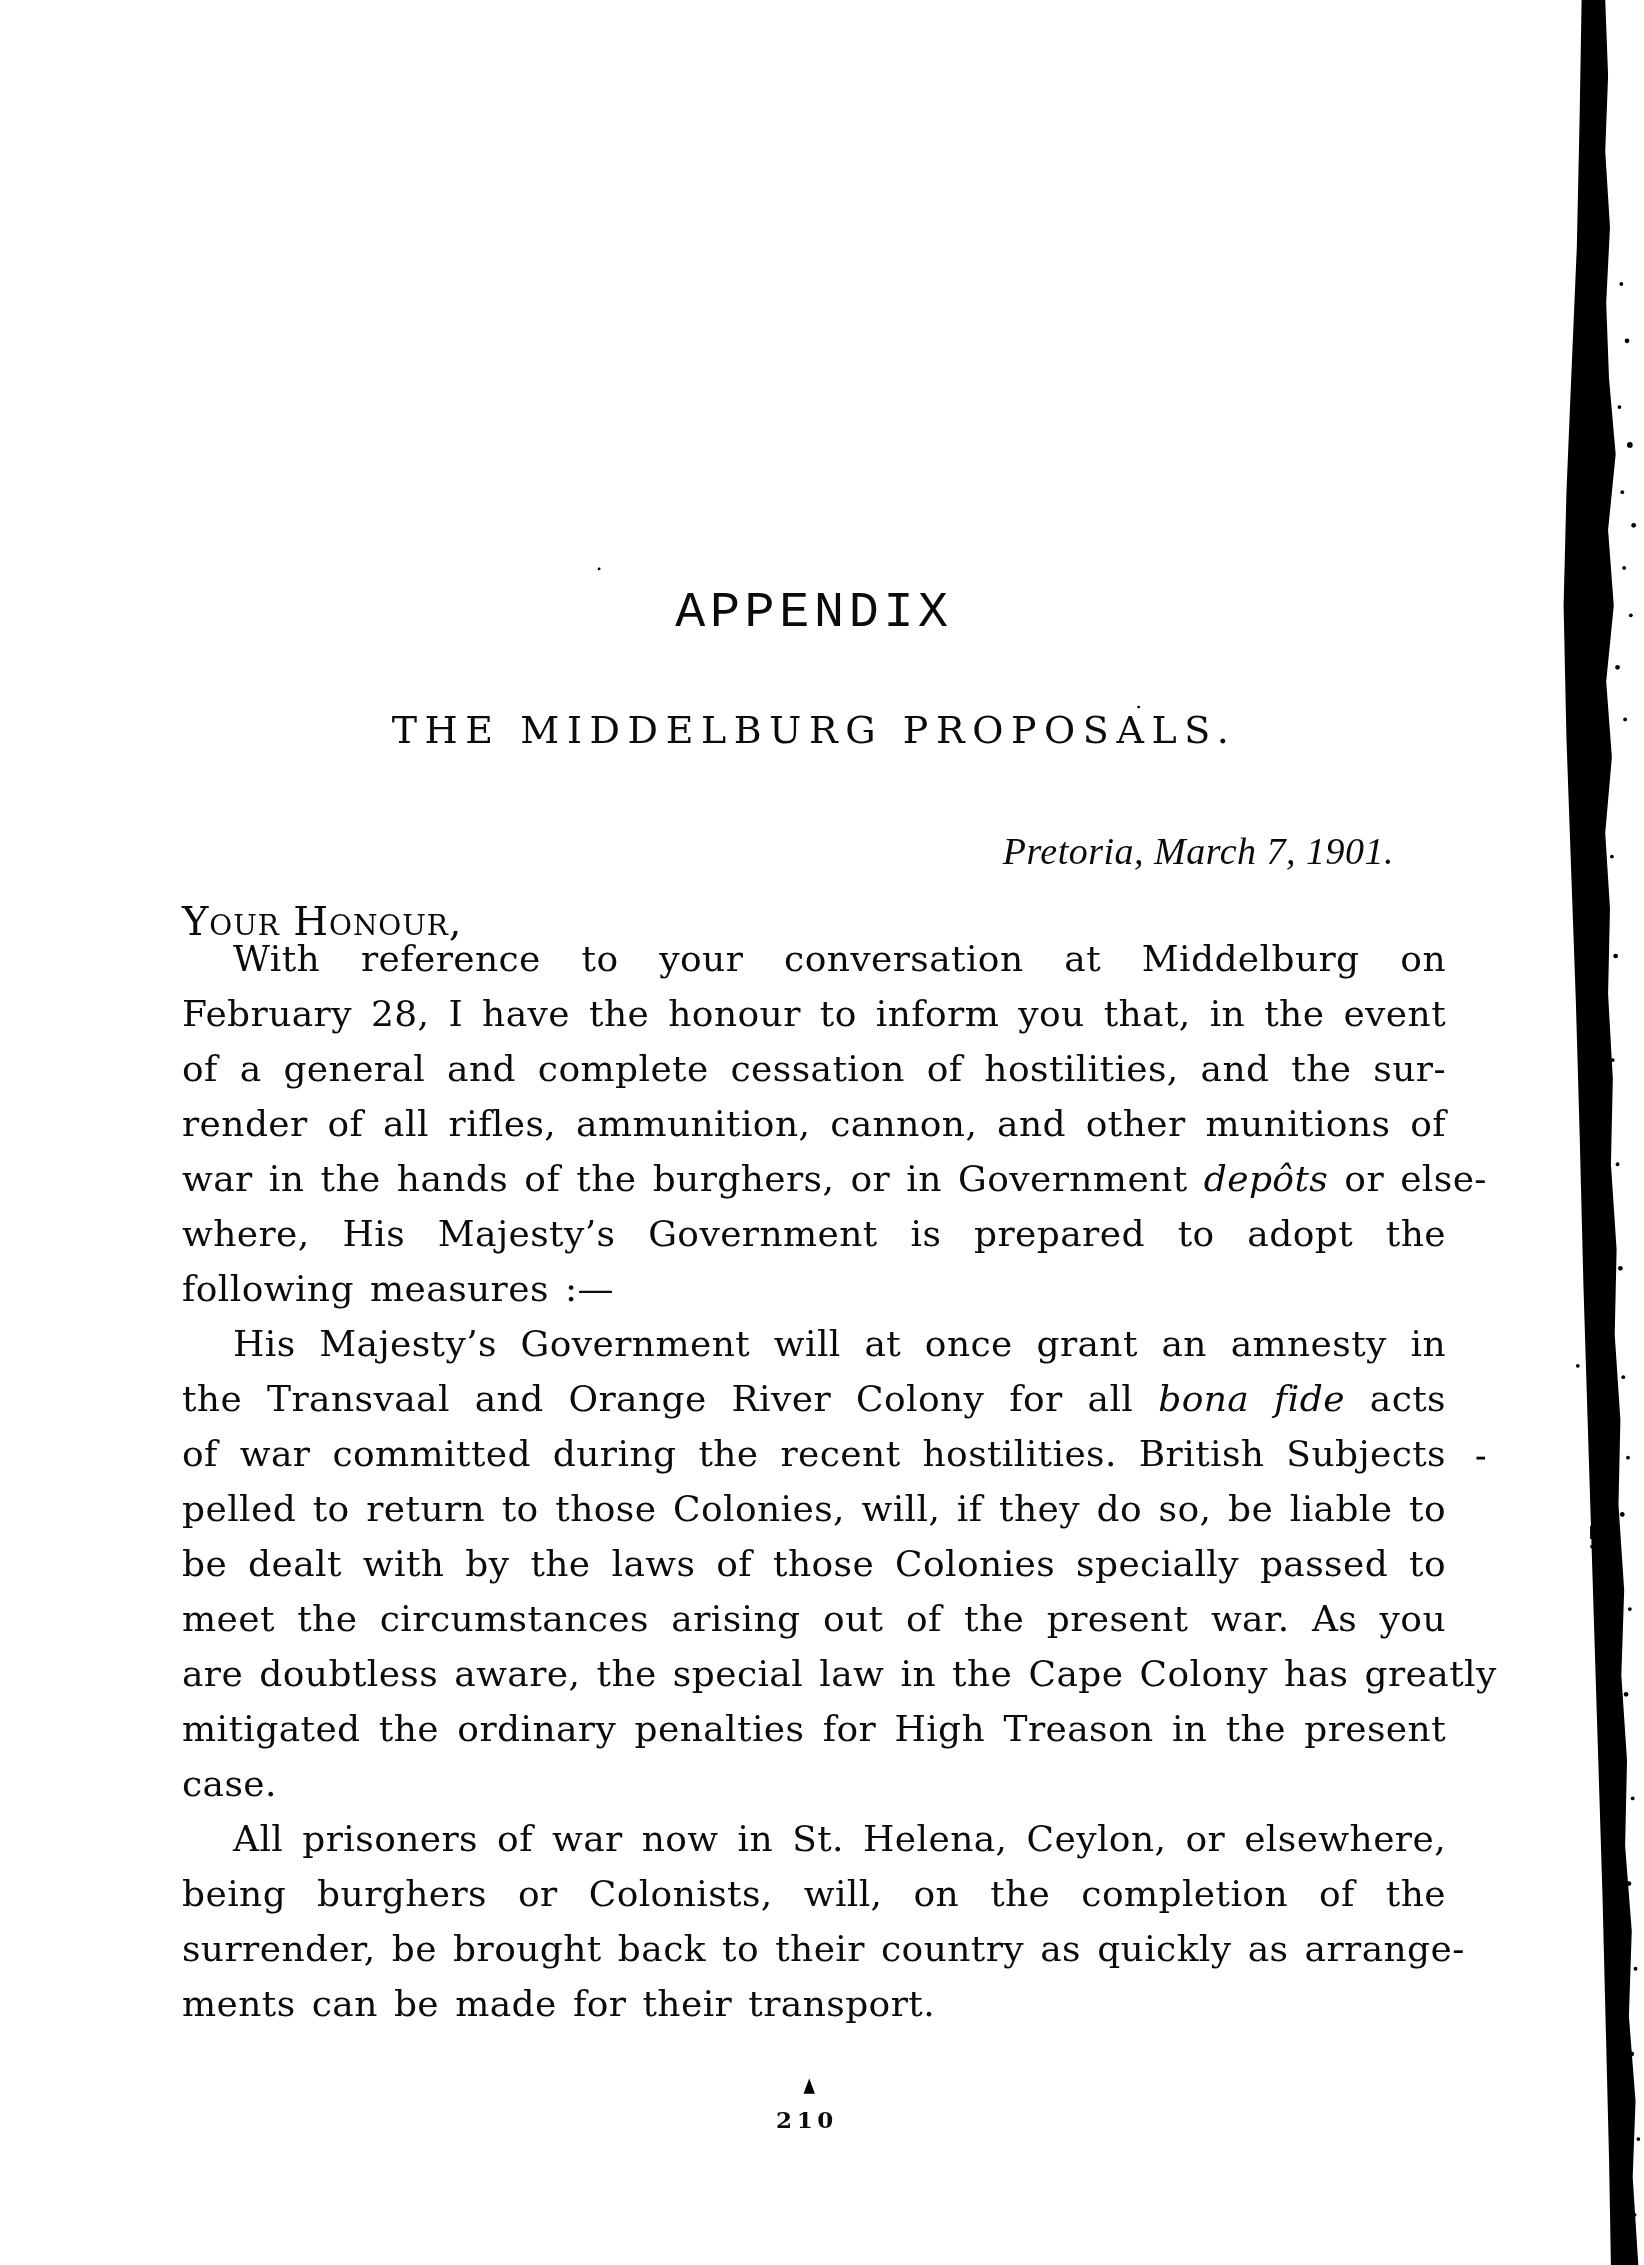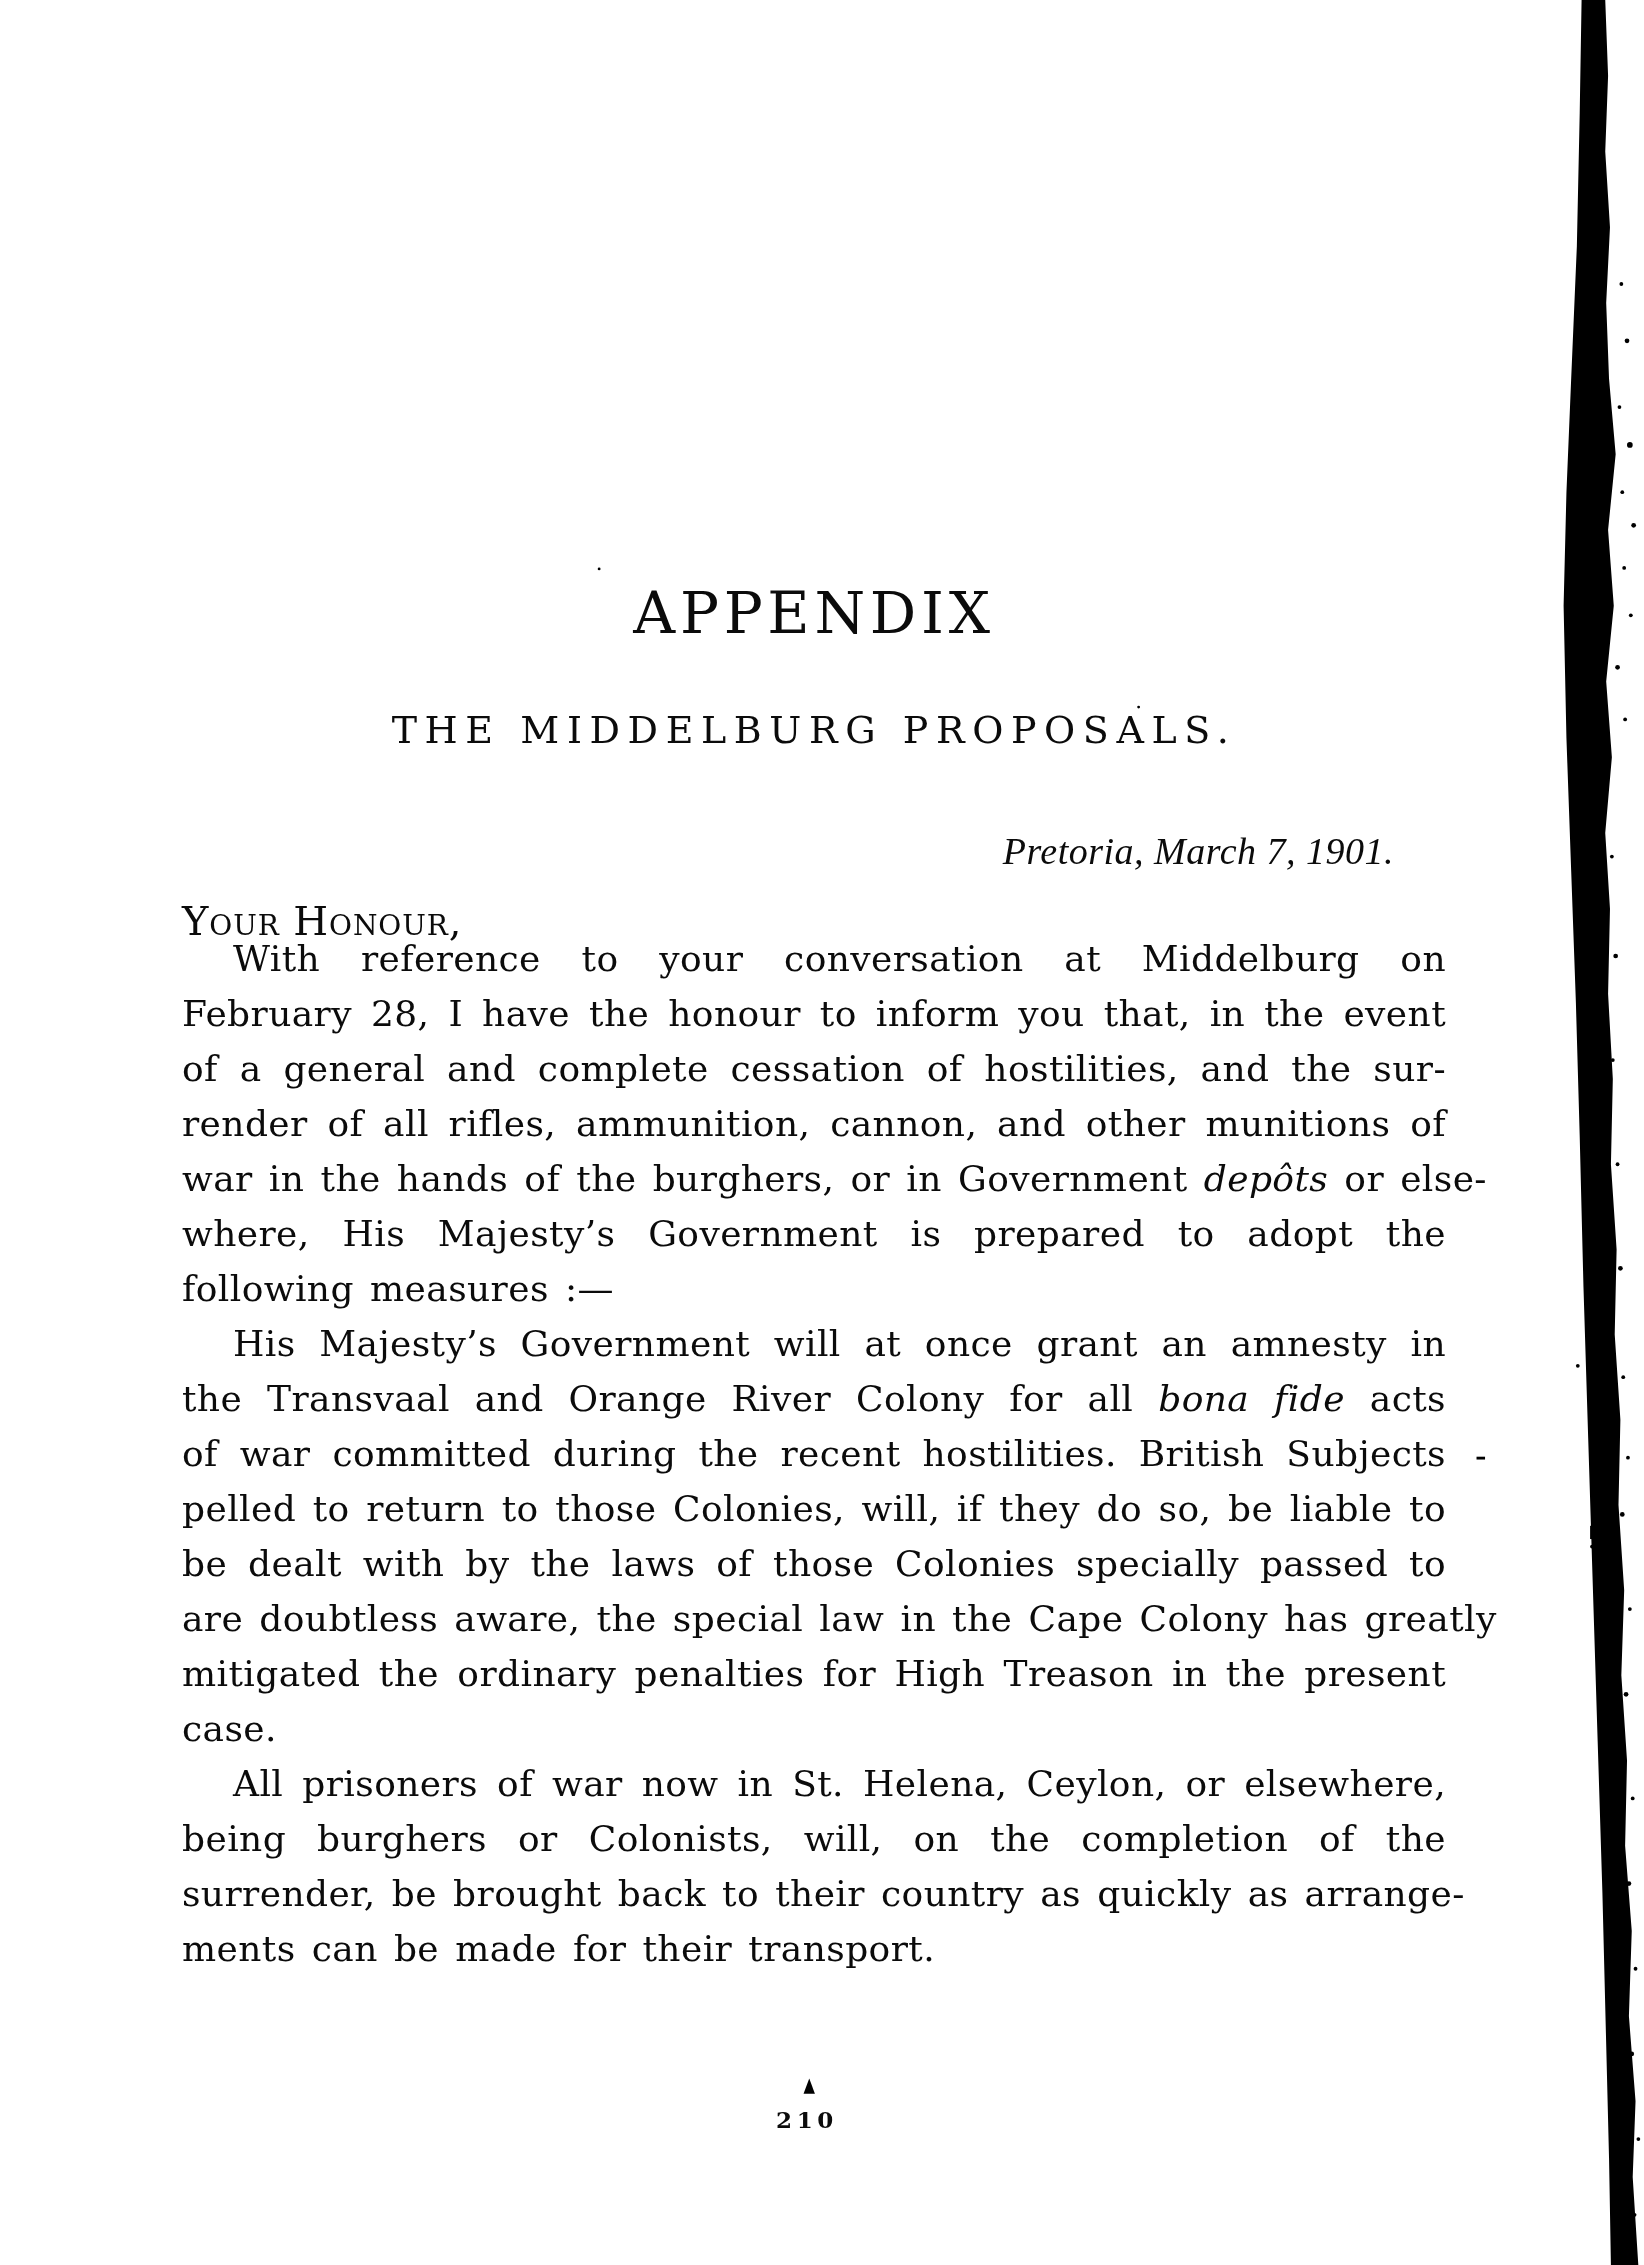--- a/index.html
+++ b/index.html
@@ -14,25 +14,26 @@
   }
   .scan-edge{
     position:absolute;
     left:0;top:0;width:1645px;height:2266px;
     pointer-events:none;
   }
   .title{
     position:absolute;
     left:182px;top:579px;width:1264px;
     margin:0;
-    font-size:58px;
+    font-size:50px;
     font-weight:400;
     letter-spacing:4.7px;
     text-align:center;
     line-height:68px;
+    font-family:Liberation Mono, monospace;
   }
   .subtitle{
     position:absolute;
     left:182px;top:708px;width:1264px;
     margin:0;
     font-size:38px;
     font-weight:400;
     letter-spacing:7.6px;
     text-align:center;
     line-height:45px;
@@ -159,20 +160,21 @@
         <div class="line">war in the hands of the burghers, or in Government <i>depôts</i> or else-</div>
         <div class="line">where, His Majesty’s Government is prepared to adopt the</div>
         <div class="line final">following measures :—</div>
       </div>
       <div class="paragraph">
         <div class="line indent">His Majesty’s Government will at once grant an amnesty in</div>
         <div class="line">the Transvaal and Orange River Colony for all <i>bona fide</i> acts</div>
         <div class="line">of war committed during the recent hostilities. British Subjects</div>
         <div class="line">pelled to return to those Colonies, will, if they do so, be liable to</div>
         <div class="line">be dealt with by the laws of those Colonies specially passed to</div>
+        <div class="line">meet the circumstances arising out of the present war. As you</div>
         <div class="line">are doubtless aware, the special law in the Cape Colony has greatly</div>
         <div class="line">mitigated the ordinary penalties for High Treason in the present</div>
         <div class="line final">case.</div>
       </div>
       <div class="paragraph">
         <div class="line indent">All prisoners of war now in St. Helena, Ceylon, or elsewhere,</div>
         <div class="line">being burghers or Colonists, will, on the completion of the</div>
         <div class="line">surrender, be brought back to their country as quickly as arrange-</div>
         <div class="line final">ments can be made for their transport.</div>
       </div>

